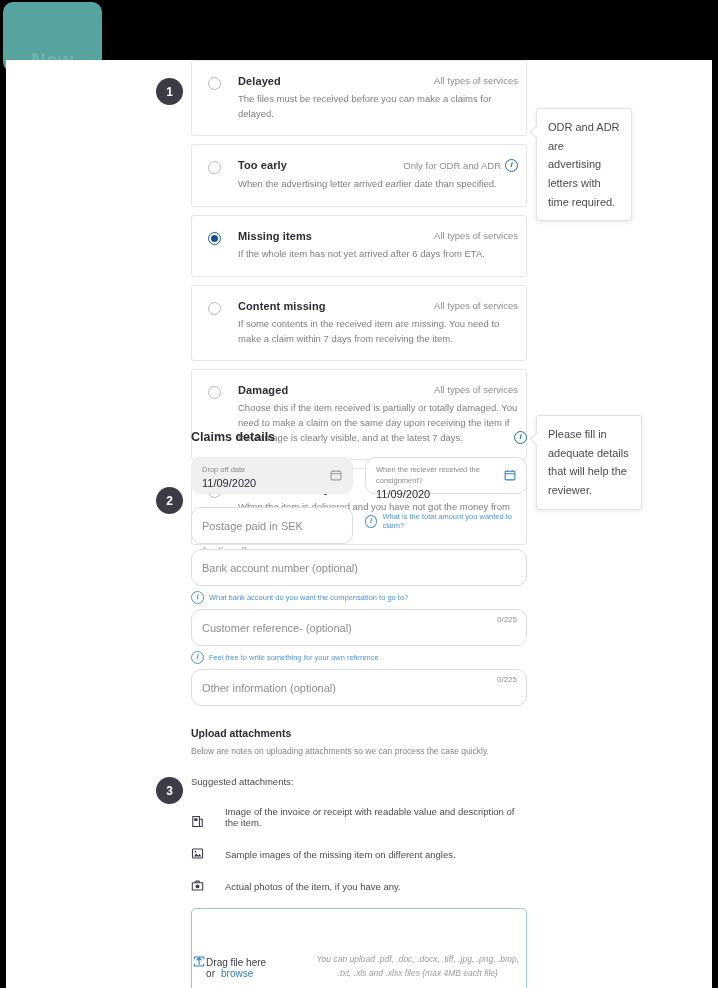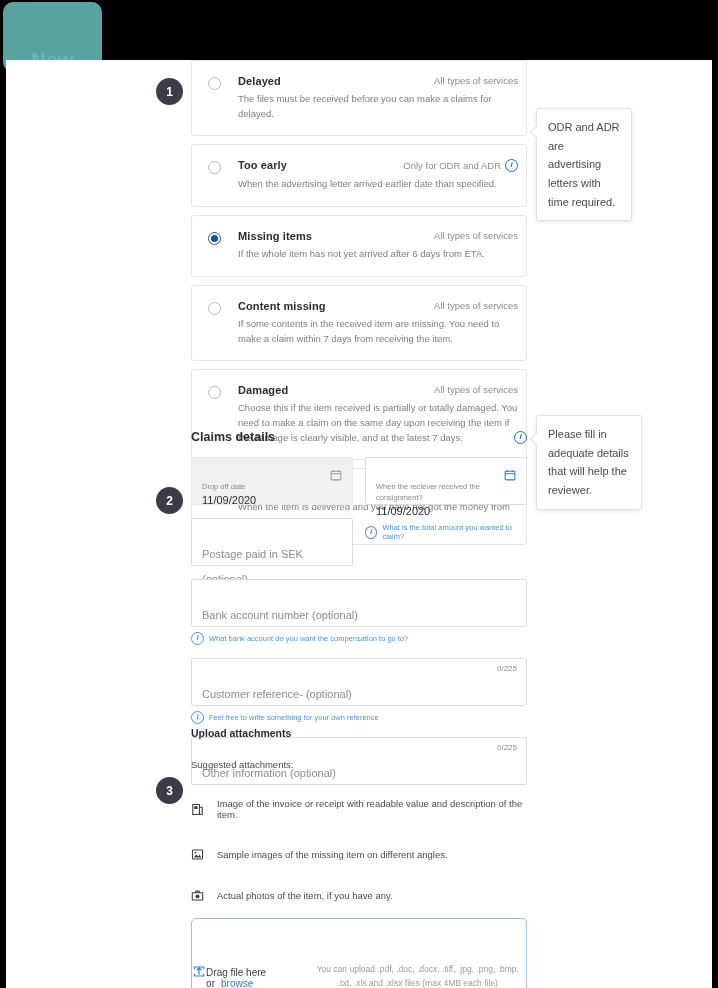--- a/index.html
+++ b/index.html
@@ -73,47 +73,47 @@
   }
   .tip.t1{left:503px;top:48px;width:72px;}
   .tip.t2{left:503px;top:349px;width:82px;margin-top:6px;}
 
   
   .sec{position:absolute;left:158px;width:336px;}
   .sec-head{display:flex;align-items:flex-end;justify-content:space-between;}
   .sec-title{font-size:12.5px;font-weight:700;color:#2b2b33;}
   .row{display:flex;gap:12px;margin-top:13px;}
   .fld{
-    flex:1 1 0;border:1px solid #dcdcdc;border-radius:2px;background:#fff;
-    height:37px;box-sizing:border-box;padding:23px 10px;position:relative;
+    flex:1 1 0;border:1px solid #dcdcdc;border-radius:10px;background:#fff;
+    height:37px;box-sizing:border-box;padding:6px 10px;position:relative;
   }
   .fld.filled{background:#f0f0f0;border-color:#ececec;}
   .fld-lab{font-size:7.5px;color:#8a8a92;line-height:11px;}
   .fld-val{font-size:11px;color:#2b2b33;line-height:16px;}
   .fld-ph{font-size:11px;color:#8c8c94;line-height:25px;}
   .cal{position:absolute;right:10px;top:11px;width:12px;height:12px;}
   .hint{display:flex;align-items:center;gap:5px;margin-top:5px;font-size:7.5px;color:#4f94d9;}
   .hint .info-i{border-color:#4f94d9;color:#4f94d9;}
   .counter{position:absolute;right:9px;top:5px;font-size:8px;color:#8c8c94;}
-  .full{margin-top:13px;}
+  .full{margin-top:5px;}
 
   
   .up-title{font-size:10.5px;font-weight:700;color:#2b2b33;}
   .up-sub{font-size:8.5px;color:#83838c;margin-top:7px;}
   .sugg{font-size:9.5px;color:#4a4a52;margin-top:20px;}
-  .att{display:flex;align-items:center;gap:13px;margin-top:28px;}
+  .att{display:flex;align-items:flex-end;gap:21px;margin-top:19px;}
   .att-ic{width:13px;height:13px;flex:0 0 auto;}
   .att-tx{font-size:9.5px;color:#4a4a52;}
   .drop{
     margin-top:16px;border:1px solid #9fc2e0;border-radius:5px;height:105px;
     display:flex;flex-direction:row;align-items:center;justify-content:center;
   }
   .drop-line{font-size:10px;color:#3b3b43;margin-top:12px;}
   .drop-line a{color:#2d7fc4;text-decoration:none;margin-left:6px;}
-  .drop-sub{font-size:8.5px;color:#9a9aa2;margin-top:9px;text-align:center;line-height:1.7;}
+  .drop-sub{font-size:8.5px;color:#9a9aa2;margin-top:9px;text-align:center;line-height:1.7;font-style:italic;}
 </style>
 </head>
 <body>
 
 <div class="new-chip">
   <span>New</span>
 </div>
 
 <div class="viewport">
   <div class="rail"></div>
@@ -278,20 +278,21 @@
       <div class="full">
         <div class="fld">
           <div class="counter">0/225</div>
           <div class="fld-ph">Other information (optional)</div>
         </div>
       </div>
     </div>
 
     <div class="sec" style="top:667px;">
       <div class="up-title">Upload attachments</div>
+      <div class="up-sub">Below are notes on uploading attachments so we can process the case quickly.</div>
       <div class="sugg">Suggested attachments:</div>
 
       <div class="att">
         <svg class="att-ic" viewBox="0 0 16 16" fill="none" stroke="#3c3b47" stroke-width="1.3">
           <path d="M2.2 1.8h8.2v12.4H2.2z"></path>
             <path d="M10.4 5.2h3.4v9h-3.4"></path>
             <rect x="4" y="4" width="4" height="3.4" fill="#3c3b47" stroke="none"></rect>
         </svg>
         <div class="att-tx">Image of the invoice or receipt with readable value and description of the item.</div>
       </div>

